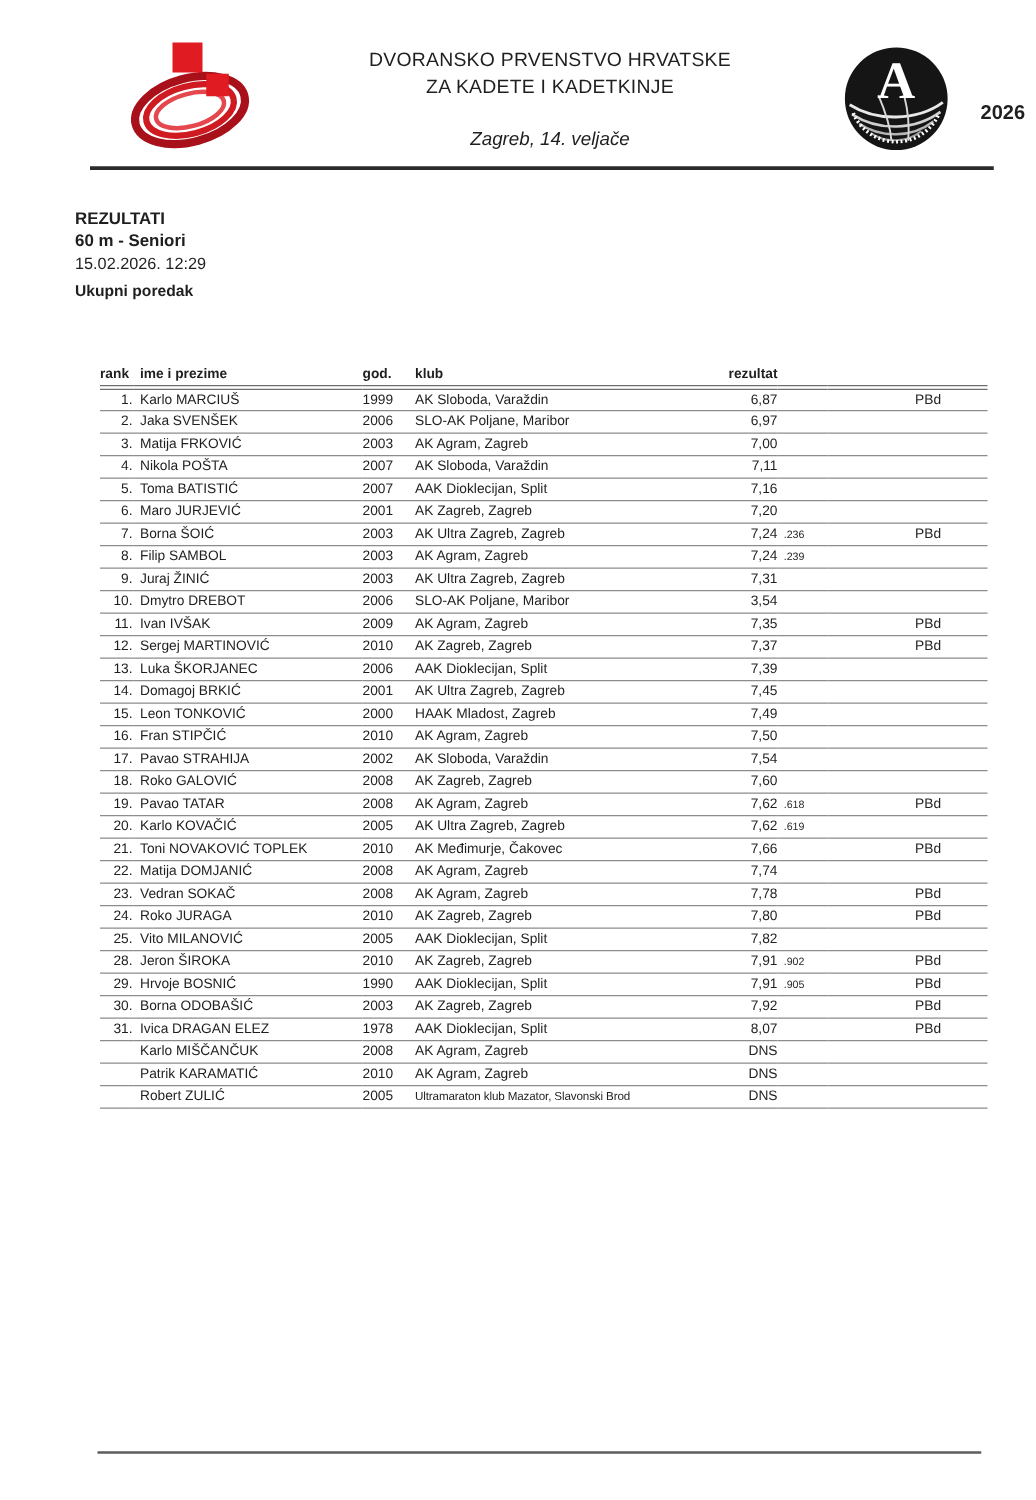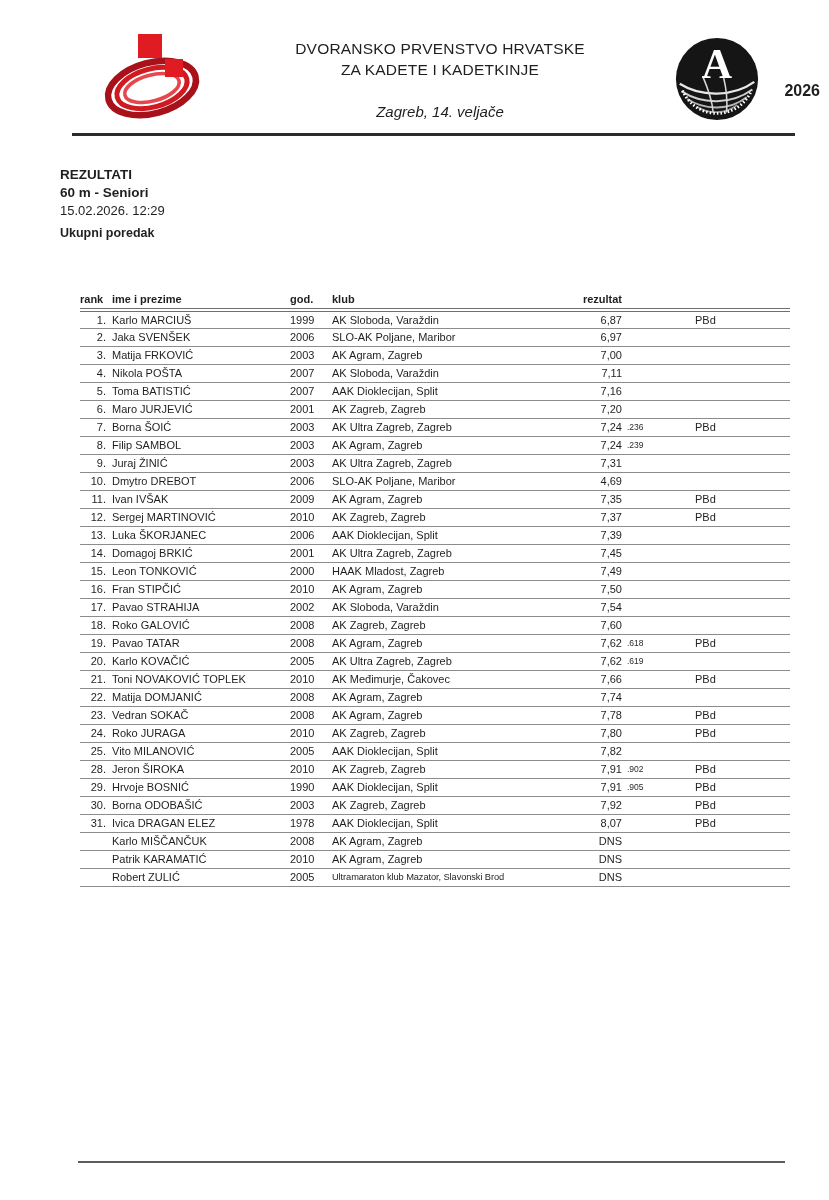--- a/index.html
+++ b/index.html
@@ -46,21 +46,21 @@
   .results-table th.h-name { padding-left:5px; }
   .results-table th.h-result { text-align:right; }
   .results-table td {
     height:18px; padding:0; vertical-align:middle;
     border-bottom:1.5px solid #8c8c8c; white-space:nowrap; overflow:hidden;
   }
   td.rank-cell   { text-align:right; padding-right:1px; }
   td.name-cell   { padding-left:5px; }
   td.result-cell { text-align:right; }
   td.result-ms-cell { font-size:8.5px; padding-left:5px; color:#2a2a2a; }
-  td.note-cell   { padding-left:33px; }
+  td.note-cell   { padding-left:33px;text-align:center; }
   td.club-small  { font-size:9.3px; letter-spacing:-0.1px; }
 
   
   .footer-rule { position:absolute; left:78px; top:1161px; width:707px; height:2px; background:#5c5c5c; }
   .doc-footer {
     position:absolute; left:0; top:1166px; width:100%, ; width:100%;
     text-align:center; font-size:12px; letter-spacing:0.2px;margin-top:44px;
   }
   .doc-footer .bold { font-weight:bold; }
   .doc-footer .diamond { font-size:9px; vertical-align:1px; padding:0 5px; }
@@ -213,21 +213,21 @@
           <td class="club-cell">AK Ultra Zagreb, Zagreb</td>
           <td class="result-cell">7,31</td>
           <td class="result-ms-cell"></td>
           <td class="note-cell"></td>
         </tr>
         <tr>
           <td class="rank-cell">10.</td>
           <td class="name-cell">Dmytro DREBOT</td>
           <td class="year-cell">2006</td>
           <td class="club-cell">SLO-AK Poljane, Maribor</td>
-          <td class="result-cell">4,69</td>
+          <td class="result-cell">3,54</td>
           <td class="result-ms-cell"></td>
           <td class="note-cell"></td>
         </tr>
         <tr>
           <td class="rank-cell">11.</td>
           <td class="name-cell">Ivan IVŠAK</td>
           <td class="year-cell">2009</td>
           <td class="club-cell">AK Agram, Zagreb</td>
           <td class="result-cell">7,35</td>
           <td class="result-ms-cell"></td>

